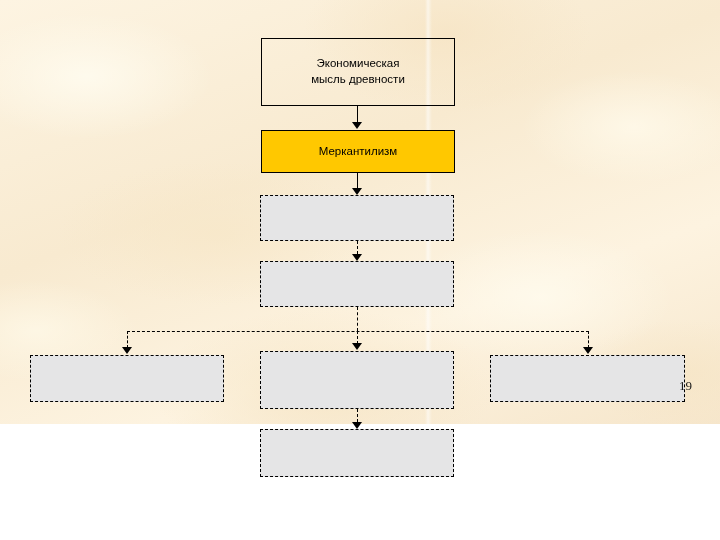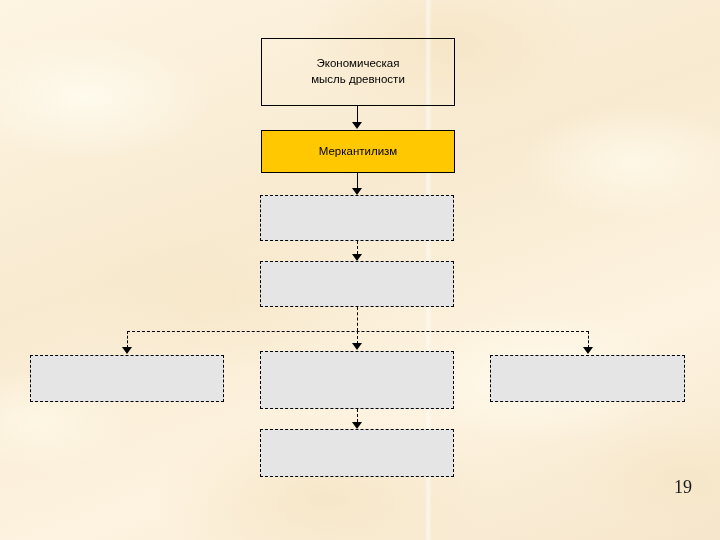--- a/index.html
+++ b/index.html
@@ -9,21 +9,21 @@
   body {
     width: 720px;
     height: 540px;
     overflow: hidden;
     font-family: "Liberation Sans", sans-serif;
   }
 
   #slide {
     position: relative;
     width: 720px;
-    height: 540px;
+    height: 424px;
     background-color: #fbefd7;
     background-image:
       
       linear-gradient(90deg, rgba(255,255,255,0) 0px, rgba(255,255,255,0) 425px,
                               rgba(255,255,255,0.55) 428px, rgba(255,255,255,0) 432px,
                               rgba(255,255,255,0) 720px),
       
       radial-gradient(ellipse 180px 90px at 12% 18%, rgba(255,252,240,0.85), rgba(255,252,240,0) 70%),
       radial-gradient(ellipse 200px 110px at 62% 8%,  rgba(246,228,196,0.8), rgba(246,228,196,0) 72%),
       radial-gradient(ellipse 160px 80px at 88% 30%,  rgba(255,250,235,0.8), rgba(255,250,235,0) 70%),
@@ -84,22 +84,22 @@
     height: 0;
     border-left: 5px solid transparent;
     border-right: 5px solid transparent;
     border-top: 7px solid #000000;
   }
 
   
   #page-number {
     position: absolute;
     right: 28px;
-    bottom: 42px;
-    font-size: 18px;
+    bottom: 30px;
+    font-size: 13px;
     color: #1a1a1a;
     font-family: "Liberation Serif", serif;
   }
 </style>
 </head>
 <body>
 
 <div id="slide">
 
   <div class="node solid" style="left:261px; top:38px; width:194px; height:68px;">Экономическая

